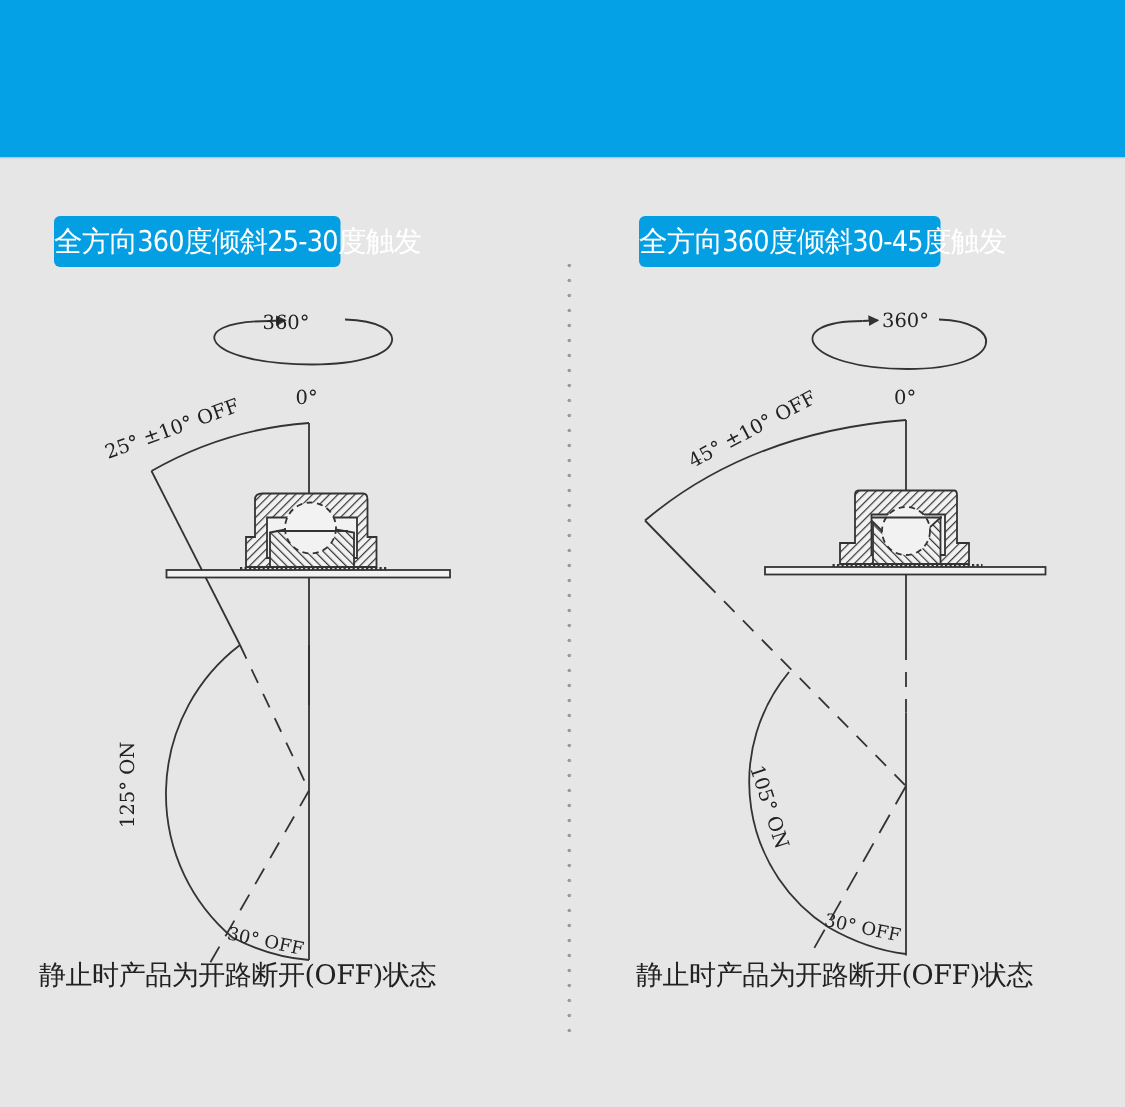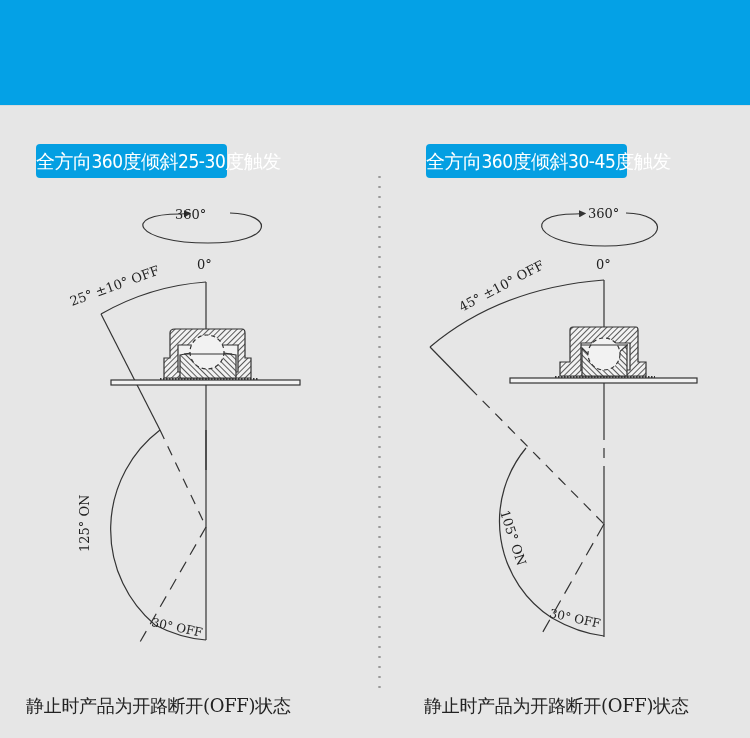--- a/index.html
+++ b/index.html
@@ -2,21 +2,21 @@
 <html><head>
 <meta charset="utf-8">
 <style>
   html, body { margin:0; padding:0; }
   body { width:750px; height:738px; background:#e6e6e6; position:relative; overflow:hidden; font-family:"DejaVu Sans", sans-serif; }
   .banner { position:absolute; left:0; top:0; width:750px; height:105px; background:#04a1e6; }
   .banner-edge { position:absolute; left:0; top:105px; width:750px; height:1px; background:#d7dadc; }
   .badge { position:absolute; top:144px; height:34px; background:#049fe2; border-radius:4px; color:#ffffff; font-family:"DejaVu Sans Condensed","DejaVu Sans", sans-serif; font-size:19px; line-height:34px; text-align:center; letter-spacing:-0.5px; white-space:nowrap; }
   .badge.left { left:36px; width:191px; }
   .badge.right { left:426px; width:201px; }
-  .caption { position:absolute; top:694px; font-size:18px; color:#222; font-family:"DejaVu Serif", serif; letter-spacing:-0.3px; white-space:nowrap; }
+  .caption { position:absolute; top:638px; font-size:18px; color:#222; font-family:"DejaVu Serif", serif; letter-spacing:-0.3px; white-space:nowrap; }
   .caption.left { left:26px; }
   .caption.right { left:424px; }
   svg.diagram { position:absolute; left:0; top:0; }
   .divider { position:absolute; left:378px; top:172px; width:3px; height:520px;
     background-image: radial-gradient(circle, #9a9a9a 1px, transparent 1.4px);
     background-size:3px 10px; background-repeat:repeat-y; }
   svg text { font-family:"DejaVu Serif", serif; fill:#222; }
 </style>
 </head>
 <body>

